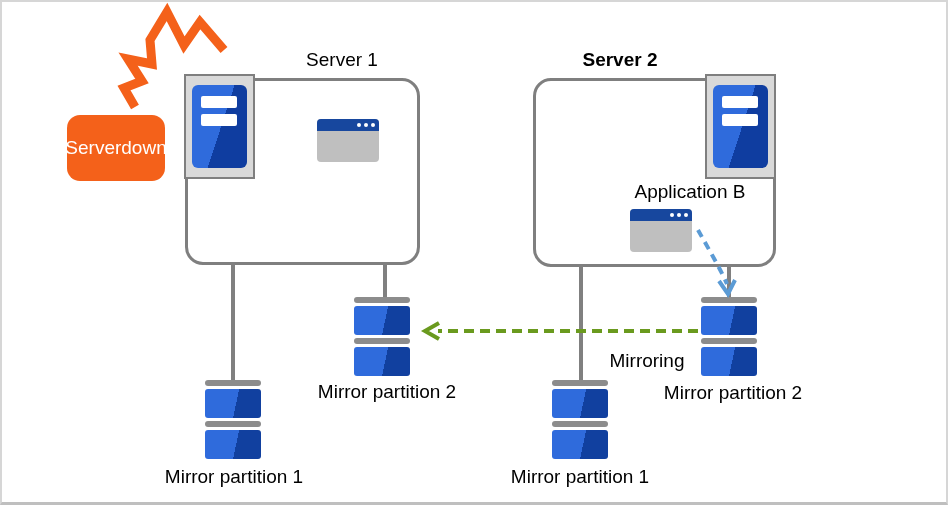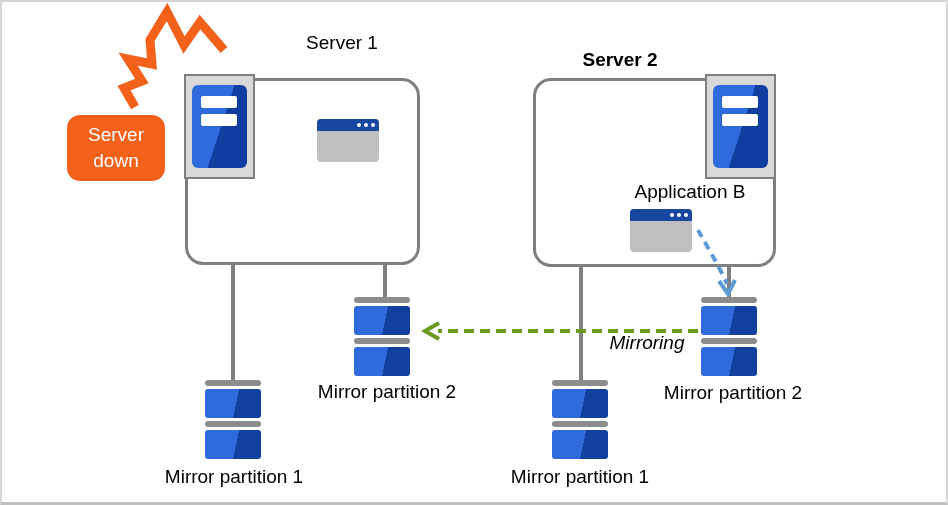--- a/index.html
+++ b/index.html
@@ -9,21 +9,21 @@
     border:2px solid #d6d6d6; border-bottom:3px solid #bfbfbf;
     font-family:"Liberation Sans", sans-serif; color:#000; overflow:hidden;
   }
   .abs { position:absolute; }
   .label { font-size:19px; color:#000; text-align:center; white-space:nowrap; }
 
   
   .badge {
     left:65px; top:113px; width:98px; height:66px; background:#F4611A;
     border-radius:13px; color:#fff; font-size:19px; line-height:26px;
-    display:flex; flex-direction:column; align-items:center; justify-content:center;
+    display:flex; align-items:center; justify-content:center;
   }
 
   
   .server-box { border:3px solid #7f7f7f; border-radius:18px; background:#fff; }
   .box1 { left:183px; top:76px; width:235px; height:187px; }
   .box2 { left:531px; top:76px; width:243px; height:189px; }
 
   
   .server-icon { width:71px; height:105px; background:#d9d9d9; border:2px solid #7f7f7f; }
   .si1 { left:182px; top:72px; }
@@ -57,29 +57,29 @@
   .disk .platter {
     height:29px; border-radius:3px; margin-bottom:3px;
     background:linear-gradient(102deg, #2f6bdc 55%, #11409f 55%);
   }
   .d-s1mp1 { left:203px; top:378px; }
   .d-s1mp2 { left:352px; top:295px; }
   .d-s2mp1 { left:550px; top:378px; }
   .d-s2mp2 { left:699px; top:295px; }
 
   
-  .t-server1 { left:270px; top:30px; width:140px;text-align:center; }
+  .t-server1 { left:270px; top:47px; width:140px;text-align:center; }
   .t-server2 { left:548px; top:47px; width:140px;font-weight:bold; }
   .t-appa    { left:270px; top:89px;  width:150px; }
   .t-appb    { left:613px; top:179px; width:150px; }
   .t-s1mp2   { left:305px; top:379px; width:160px; }
   .t-s1mp1   { left:152px; top:464px; width:160px; }
   .t-s2mp1   { left:498px; top:464px; width:160px; }
   .t-s2mp2   { left:651px; top:380px; width:160px; }
-  .t-mirror  { left:585px; top:330px; width:120px;font-style:italic; }
+  .t-mirror  { left:585px; top:348px; width:120px; }
 
   svg { display:block; overflow:visible; }
 </style>
 </head>
 <body>
 
 <div class="canvas">
 
   <svg class="abs" style="left:108px; top:4px;" width="125" height="112" viewBox="0 0 125 112">
     <polyline points="25,101 14,82 32,75 18,53 42,58 40,34 57,6 74,39 90,16 114,44" fill="none" stroke="#F4611A" stroke-width="9" stroke-linejoin="miter" stroke-linecap="butt"></polyline>

